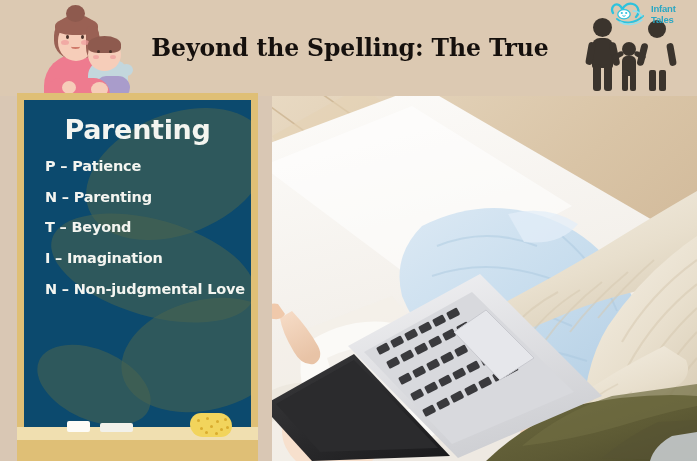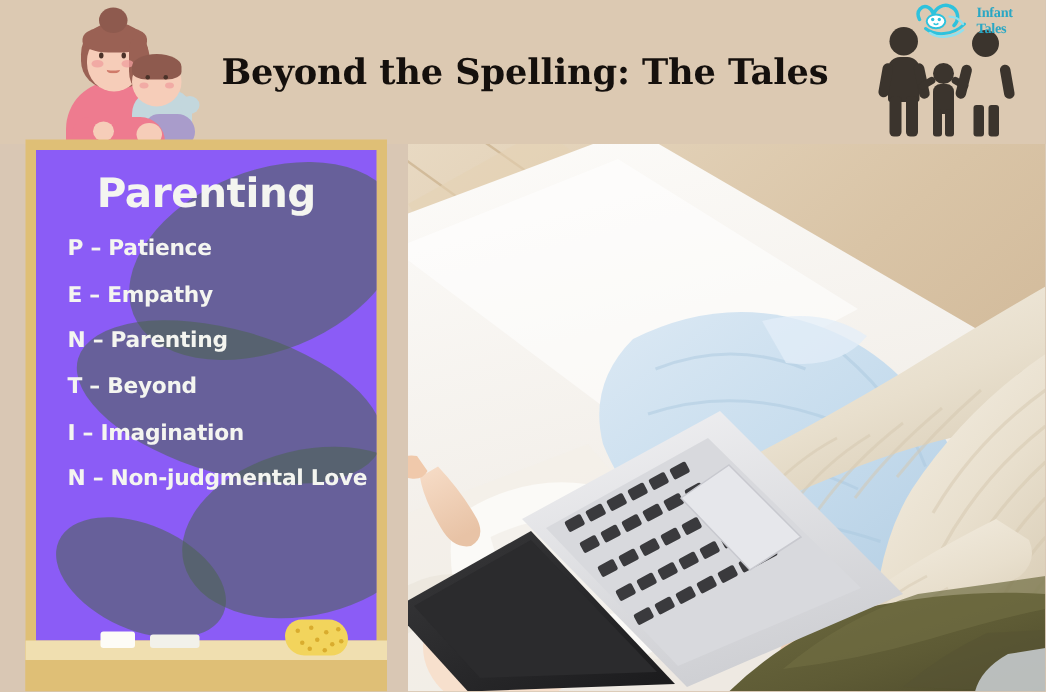--- a/index.html
+++ b/index.html
@@ -180,42 +180,42 @@
     position: absolute;
     right: 4px; top: 1px;
     width: 84px; height: 27px;
     display: flex;
     align-items: center;
     gap: 2px;
   }
   .brand-mark { width: 40px; height: 25px; flex: 0 0 auto; }
   .brand-text {
     display: flex; flex-direction: column;
-    font-family: Liberation Serif, serif;
+    font-family: Liberation Sans, sans-serif;
     font-weight: bold;
     font-size: 9.5px;
     line-height: 1.08;
     color: #2aa7c4;
     letter-spacing: -0.2px;
   }
 
   
   .board-frame {
     position: absolute;
     left: 17px; top: 93px;
     width: 241px;
     height: 368px;
     background: #dfbf76;
     padding: 7px 7px 0 7px;
   }
   .board {
     position: relative;
     width: 100%;
     height: 341px;
-    background: #8b5cf6;
+    background: #0c4a6e;
     overflow: hidden;
   }
   
   .smudge {
     position: absolute;
     background: #4a654e;
     opacity: .55;
     border-radius: 50%;
   }
   .sm1 { left: 58px; top: 14px; width: 190px; height: 120px; transform: rotate(-22deg); }
@@ -331,21 +331,21 @@
       <span class="i bb-eye1"></span>
       <span class="i bb-eye2"></span>
       <span class="i bb-ck1"></span>
       <span class="i bb-ck2"></span>
       <span class="i mb-arm"></span>
       <span class="i mb-hand"></span>
       <span class="i mb-hand2"></span>
     </div>
 
     <div class="header-title">
-      <span class="tline">Beyond the Spelling: The Tales</span>
+      <span class="tline">Beyond the Spelling: The True</span>
     </div>
 
     <div class="family-icon">
       <span class="f fa-head"></span>
       <span class="f fa-body"></span>
       <span class="f fa-armL"></span>
       <span class="f fa-armR"></span>
       <span class="f fa-legL"></span>
       <span class="f fa-legR"></span>
       <span class="f fc-head"></span>
@@ -384,21 +384,20 @@
     <div class="board">
       <span class="smudge sm1"></span>
       <span class="smudge sm2"></span>
       <span class="smudge sm3"></span>
       <span class="smudge sm4"></span>
 
       <div class="board-title">Parenting</div>
 
       <ul class="board-list">
         <li>P – Patience</li>
-        <li>E – Empathy</li>
         <li>N – Parenting</li>
         <li>T – Beyond</li>
         <li>I – Imagination</li>
         <li>N – Non-judgmental Love</li>
       </ul>
 
       <div class="sponge">
         <span class="dot d1"></span>
           <span class="dot d2"></span>
           <span class="dot d3"></span>

